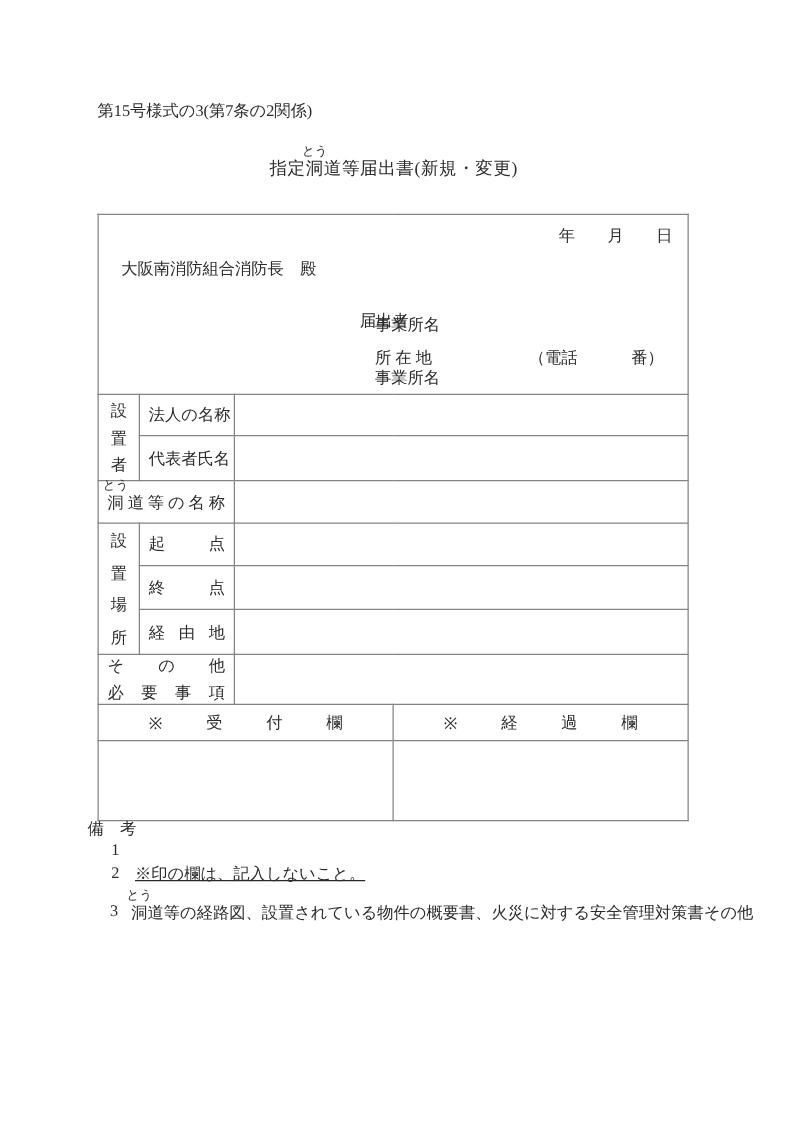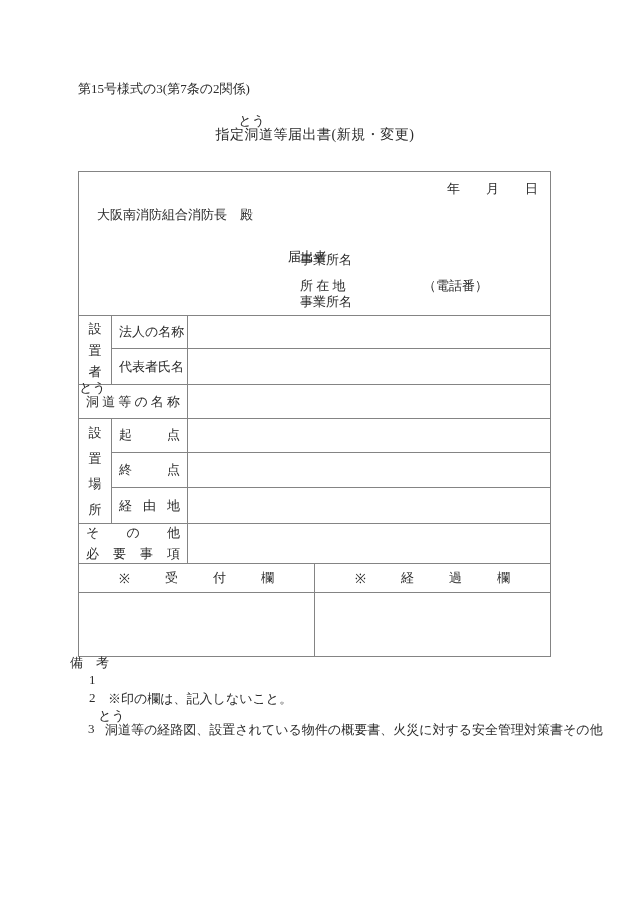--- a/index.html
+++ b/index.html
@@ -7,34 +7,34 @@
     position:relative; width:630px; height:777px; background:#ffffff;
     font-family:"Liberation Serif","DejaVu Serif",serif;
     color:#2b2b2b; font-size:13px; overflow:hidden;
   }
   .abs { position:absolute; white-space:nowrap; }
   .form-number { left:78px; top:80px; }
   .doc-title { left:0; top:126px; width:100%; text-align:center; font-size:14px; letter-spacing:0.5px; }
   .furi { position:relative; display:inline-block; }
   .furi .frt {
     position:absolute; left:50%; bottom:calc(100% - 1px); transform:translateX(-50%);
-    font-size:13px; line-height:1; letter-spacing:0; white-space:nowrap;
+    font-size:10px; line-height:1; letter-spacing:0; white-space:nowrap;
   }
   table.form {
     position:absolute; left:78px; top:171px; width:472px;
     border-collapse:collapse; table-layout:fixed; font-size:13px;
   }
   table.form td { border:1px solid #848484; padding:0; vertical-align:middle; }
   .head-cell { position:relative; height:143px; }
   .date-line { position:absolute; top:8px; right:12px; display:flex; gap:26px; }
   .addressee-pos { position:absolute; left:18px; top:34px; }
   .notifier-pos { position:absolute; left:209px; top:76px; }
   .biz-pos { position:absolute; left:221px; top:79px; }
   .addr-pos { position:absolute; left:221px; top:105px; }
-  .phone-pos { position:absolute; left:344px; top:105px; width:108px; display:flex; justify-content:flex-start; }
+  .phone-pos { position:absolute; left:344px; top:105px; width:108px; display:flex; justify-content:space-between; }
   .rep-pos { position:absolute; left:221px; top:121px; }
   .vlabel { display:flex; flex-direction:column; align-items:center; justify-content:space-between; line-height:1; }
   .vh68 { height:56px; padding:6px 0; }
   .vh102 { height:90px; padding:7px 0; }
   .spread { display:flex; justify-content:space-between; align-items:center; width:100%; box-sizing:border-box; }
   .pad7 { padding:0 7px; }
   .padw { padding:0 40px; }
   .two-line { display:flex; flex-direction:column; justify-content:center; gap:3px; }
   .contents { display:contents; }
   .rh33 { height:32px; } .rh35 { height:34px; } .rh34 { height:33px; }
@@ -204,18 +204,18 @@
       <td class="rh64"></td>
     </tr>
   </tbody>
     </table>
 
   <div class="abs" style="left:70px; top:654px;text-align:center;">備　考</div>
 
   <div class="abs note-num" style="left:89px; top:672px;">1</div>
 
   <div class="abs note-num" style="left:89px; top:690px;">2</div>
-  <div class="abs note-text" style="left:108px; top:690px;">※印の欄は、記入しないこと。</div>
+  <div class="abs note-text" style="left:108px; top:690px;text-decoration:underline;">※印の欄は、記入しないこと。</div>
 
   <div class="abs note-num" style="left:88px; top:721px;">3</div>
   <div class="abs note-text" style="left:105px; top:721px;"><span class="furi"><span class="frt">とう</span><span>洞</span></span><span>道等の経路図、設置されている物件の概要書、火災に対する安全管理対策書その他</span></div>
 
 </div>
 
 </body></html>

